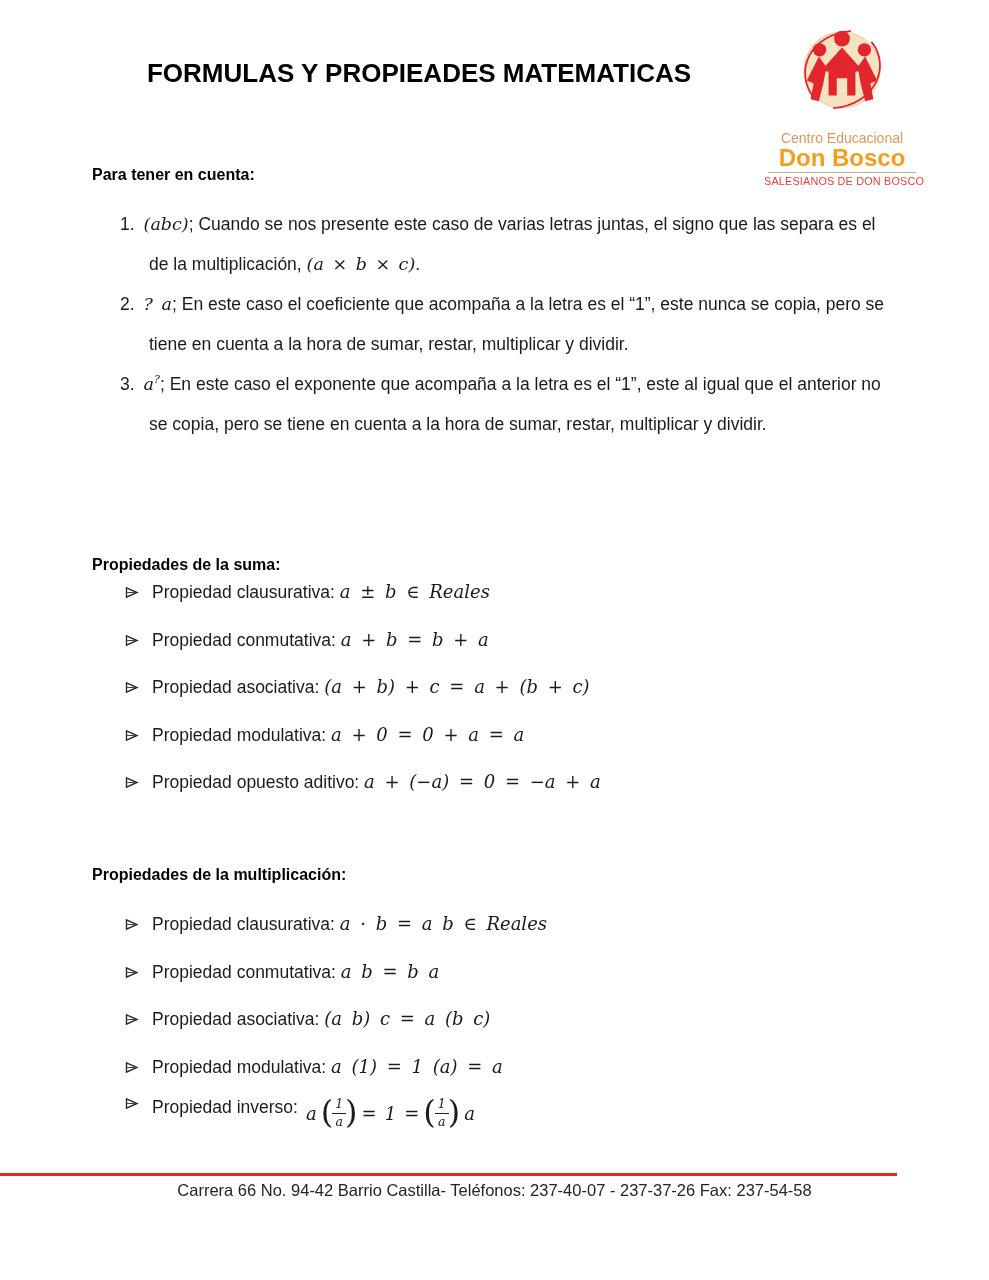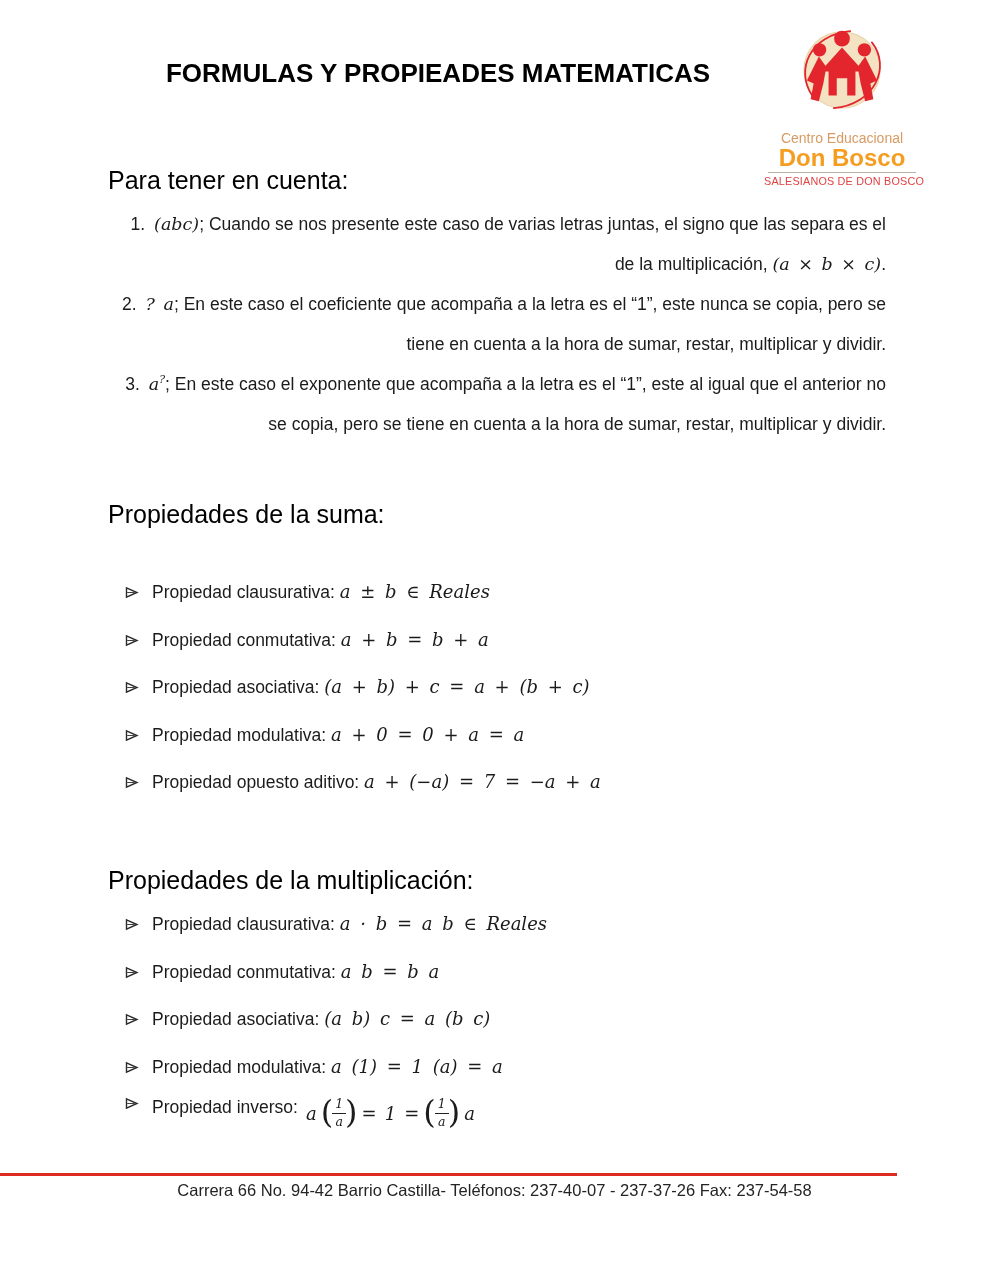--- a/index.html
+++ b/index.html
@@ -3,44 +3,44 @@
 <meta charset="utf-8">
 <style>
   html,body { margin:0; padding:0; background:#ffffff; }
   .page {
     position:relative; width:989px; height:1280px; background:#ffffff;
     font-family:"Liberation Sans", sans-serif; color:#1b1b1b; overflow:hidden;
   }
 
   
   .title {
-    position:absolute; left:148px; top:58px; width:580px; text-align:center;
+    position:absolute; left:129px; top:58px; width:580px; text-align:center;
     font-size:26px; font-weight:bold; color:#000; letter-spacing:0px;
   }
 
   
   .logo { position:absolute; left:764px; top:20px; width:156px; text-align:center; }
   .logo-mark { display:block; margin:0 auto 4px auto; }
   .lg-circle { fill:var(--logo-circle); stroke:#e9d5ae; stroke-width:1.5; }
   .lg-red { fill:var(--logo-red); }
   .lg-swoosh { fill:none; stroke:var(--logo-red); stroke-width:2.4; stroke-linecap:round; }
   .logo-l1 { font-size:14px; color:var(--logo-line1); white-space:nowrap; }
   .logo-l2 { font-size:24px; font-weight:bold; color:var(--logo-line2); line-height:1.0; white-space:nowrap; }
   .logo-rule { border-bottom:1.5px solid #b9b0a2; margin:2px 4px 2px 4px; }
   .logo-l3 { font-size:10.8px; color:var(--logo-line3); white-space:nowrap; letter-spacing:0.2px; }
 
   
-  .h1 { position:absolute; left:92px; font-size:25px; font-weight:normal; color:#000;margin-left:16px; }
+  .h1 { position:absolute; left:92px; font-size:16px; font-weight:bold; color:#000; }
   .notes-h { top:166px; }
-  .suma-h  { top:500px; }
+  .suma-h  { top:556px; }
   .mult-h  { top:866px; }
 
   
   .notes { position:absolute; left:120px; top:204px; width:766px; font-size:17.5px; line-height:40px; }
-  .nitem { padding-left:29px; text-indent:-29px;text-align:right; }
+  .nitem { padding-left:29px; text-indent:-29px; }
   .nitem .num { margin-right:9px; }
   .m { font-family:"DejaVu Serif", serif; font-style:italic; font-size:17.5px; word-spacing:3px; }
   sup.m-sup { font-family:"DejaVu Serif", serif; font-style:italic; font-size:11px; vertical-align:super; line-height:0; }
 
   
   .blist { position:absolute; left:125px; width:780px; font-size:17.5px; }
   .suma-list { top:581px; }
   .mult-list { top:913px; }
   .brow { margin-bottom:25.5px; white-space:nowrap; height:22px; }
   .bmark { vertical-align:-1px; margin-right:13px; }
@@ -118,21 +118,21 @@
     <div class="brow">
       <svg class="bmark" width="14" height="13" viewBox="0 0 14 13">
           <path d="M1.5,1.8 L12,6.5 L1.5,11.2 Z" fill="#ffffff" stroke="#2b2b2b" stroke-width="1.4"></path>
           <line x1="2.2" y1="6.5" x2="9.5" y2="6.5" stroke="#2b2b2b" stroke-width="0.9"></line>
         </svg><span class="blabel">Propiedad modulativa: </span><span class="m f">a + 0 = 0 + a = a</span>
     </div>
     <div class="brow">
       <svg class="bmark" width="14" height="13" viewBox="0 0 14 13">
           <path d="M1.5,1.8 L12,6.5 L1.5,11.2 Z" fill="#ffffff" stroke="#2b2b2b" stroke-width="1.4"></path>
           <line x1="2.2" y1="6.5" x2="9.5" y2="6.5" stroke="#2b2b2b" stroke-width="0.9"></line>
-        </svg><span class="blabel">Propiedad opuesto aditivo: </span><span class="m f">a + (−a) = 7 = −a + a</span>
+        </svg><span class="blabel">Propiedad opuesto aditivo: </span><span class="m f">a + (−a) = 0 = −a + a</span>
     </div>
   </div>
 
   <div class="h1 mult-h">Propiedades de la multiplicación:</div>
 
   <div class="blist mult-list">
     <div class="brow">
       <svg class="bmark" width="14" height="13" viewBox="0 0 14 13">
           <path d="M1.5,1.8 L12,6.5 L1.5,11.2 Z" fill="#ffffff" stroke="#2b2b2b" stroke-width="1.4"></path>
           <line x1="2.2" y1="6.5" x2="9.5" y2="6.5" stroke="#2b2b2b" stroke-width="0.9"></line>

